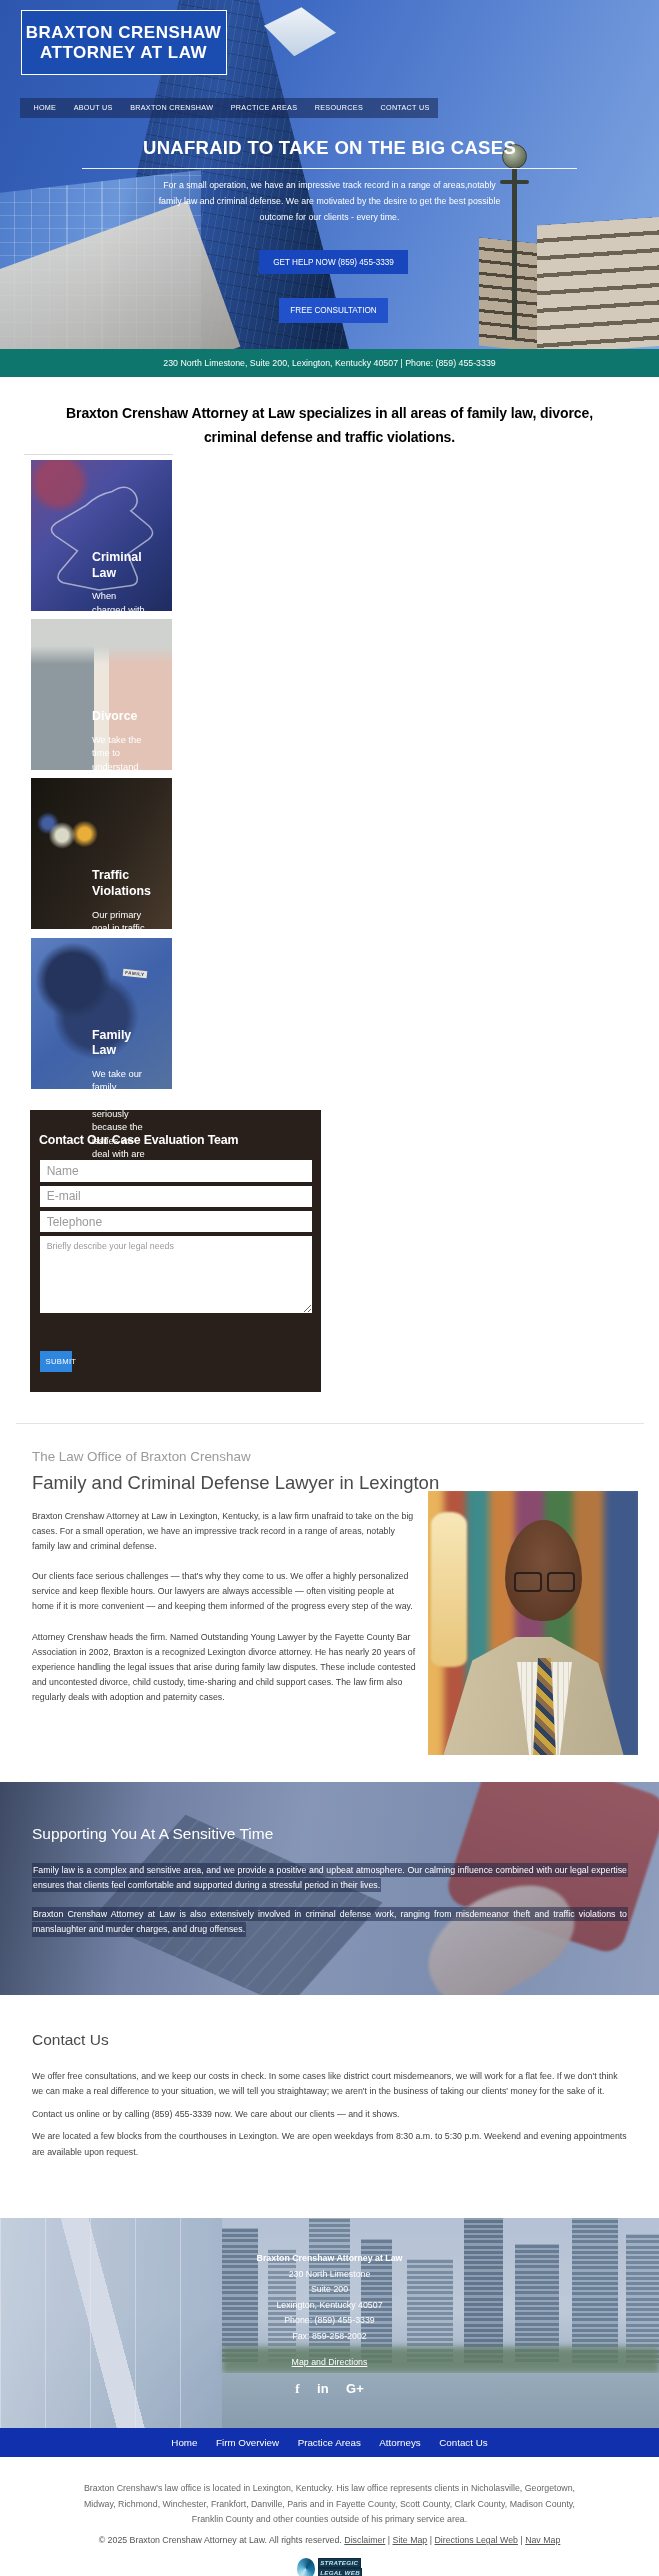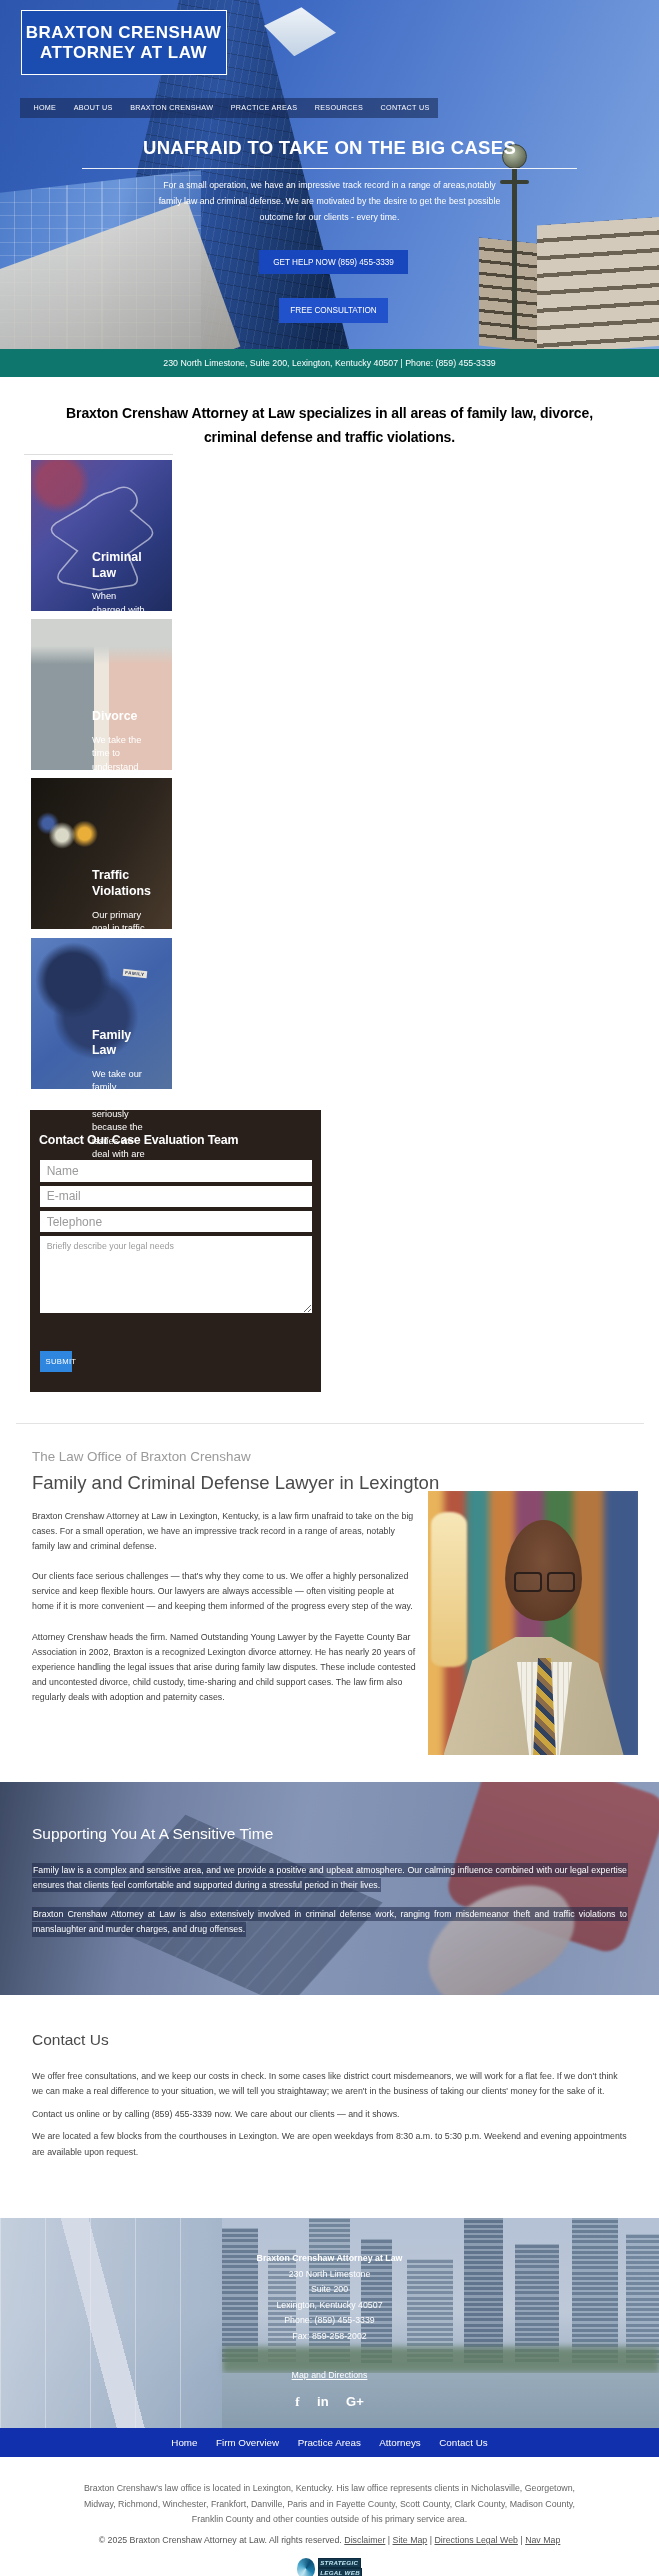--- a/index.html
+++ b/index.html
@@ -173,21 +173,21 @@
   .b9{left:626px;top:15.5px;width:33px;height:129px;background-color:#90a5b8;}
   .trees{position:absolute;left:222px;top:129px;width:438px;height:26px;background:#5c7a52;filter:blur(3.1px);opacity:.8;}
   .water{position:absolute;left:222px;top:155px;width:438px;height:56px;background:linear-gradient(#9fb2bd,#8aa0ad);}
   .glasswall{position:absolute;left:0;top:0;width:222px;height:210px;
     background:repeating-linear-gradient(90deg,rgba(255,255,255,.5) 0 1px,transparent 1px 45px),
       linear-gradient(75deg,transparent 42%,#e8edf2 42% 52%,transparent 52%),
       linear-gradient(100deg,rgba(214,223,232,.95),rgba(160,180,200,.75));}
   .city-overlay{position:absolute;inset:0;background:rgba(120,140,180,.18);}
   .f-info{position:relative;z-index:2;padding-top:33px;color:#fff;font-size:8.8px;line-height:15.5px;}
   .f-firm{font-weight:bold;}
-  .f-map{display:inline-block;margin-top:24px;color:#fff;text-decoration:underline;cursor:pointer;}
+  .f-map{display:inline-block;margin-top:11px;color:#fff;text-decoration:underline;cursor:pointer;}
   .f-social{margin-top:10.3px;display:flex;justify-content:center;gap:17.5px;align-items:center;}
   .f-social span{color:#fff;font-size:13px;font-weight:bold;cursor:pointer;}
   .f-social .fb{font-family:"Liberation Serif",serif;}
 
   .footer-nav{position:absolute;top:2428px;left:0;width:659px;height:29px;background:#1130ad;
     display:flex;align-items:center;justify-content:center;gap:18.5px;}
   .footer-nav span{color:#fff;font-size:9.8px;cursor:pointer;}
 
   .bottom{position:absolute;top:2458px;left:0;width:659px;height:146px;background:#fff;text-align:center;}
   .service{margin:23px auto 0;width:515px;color:#666;font-size:8.8px;line-height:15.5px;}

